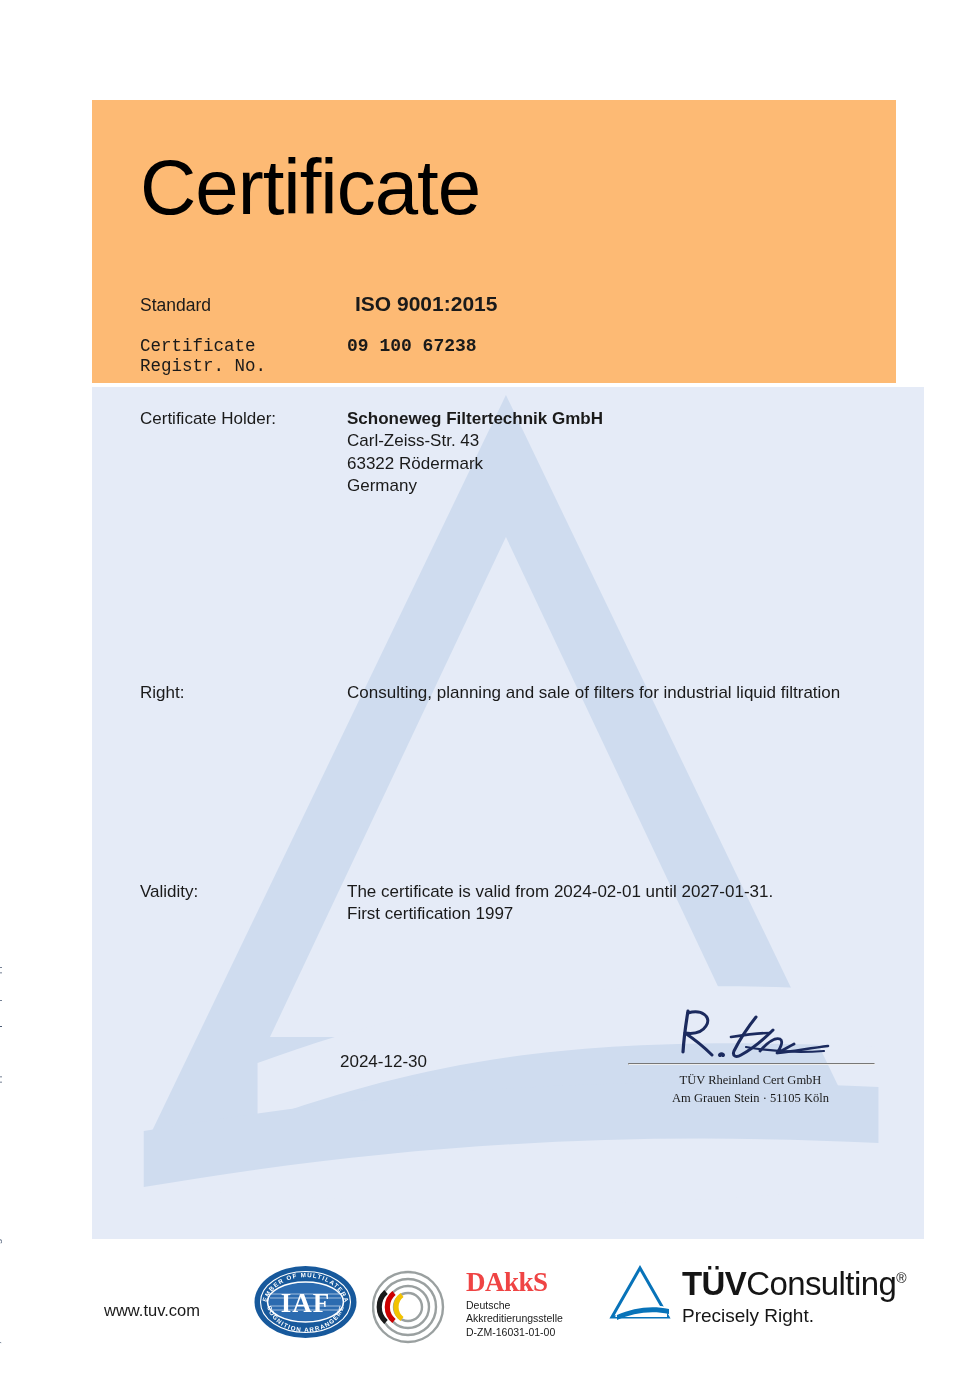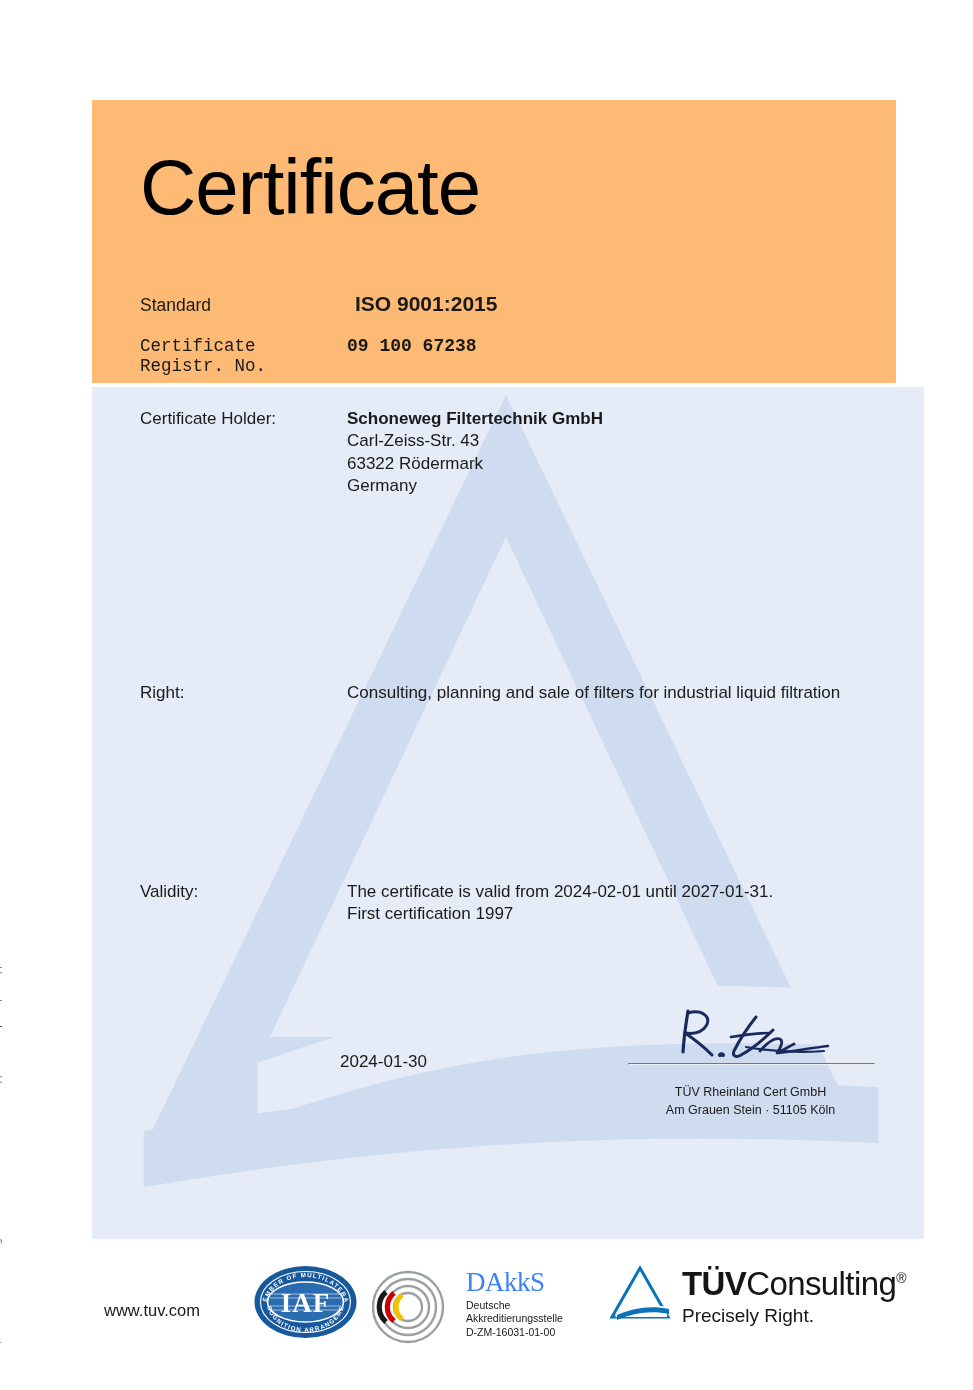--- a/index.html
+++ b/index.html
@@ -134,24 +134,25 @@
   .sig-mark {
     height: 56px;
     position: relative;
   }
   .sig-rule {
     border-top: 1.6px solid #777777;
     margin: 0;
     width: 245px;
   }
   .sig-org {
-    margin-top: 18px;
+    margin-top: 6px;
     font-size: 12.5px;
     line-height: 1.45;
     color: #1a1a1a;
+    font-family: Liberation Serif, serif;
   }
 
   
   .footer {
     position: absolute;
     left: 0;
     top: 1255px;
     width: 973px;
     height: 120px;
   }
@@ -172,25 +173,25 @@
     left: 372px;
     top: 14px;
     display: flex;
     align-items: flex-start;
   }
   .dakks-text {
     margin-left: 2px;
   }
   .dakks-word {
     font-family: "Liberation Serif", serif;
-    font-weight: normal;
+    font-weight: bold;
     font-size: 27px;
     line-height: 1;
     letter-spacing: -0.5px;
-    color: #3b82f6;
+    color: #ef4444;
   }
   .dakks-sub {
     font-size: 10.5px;
     line-height: 1.28;
     color: #1a1a1a;
     margin-top: 3px;
   }
   .tuvr-logo {
     position: absolute;
     left: 609px;
@@ -268,21 +269,21 @@
 
 
     <div class="row row-valid">
       <span class="label">Validity:</span>
       <span class="value">
         <span>The certificate is valid from 2024-02-01 until 2027-01-31.</span><br>
         <span>First certification 1997</span>
       </span>
     </div>
 
-    <div class="date-line">2024-01-30</div>
+    <div class="date-line">2024-12-30</div>
 
     <div class="sig-block">
       <div class="sig-mark">
         <svg width="245" height="56" viewBox="0 0 245 56">
           <g fill="none" stroke="#1b2a5e" stroke-linecap="round" stroke-linejoin="round">
             <path d="M60 4 C58 16 56 30 55 45" stroke-width="3.2"></path>
             <path d="M60 6 C74 2 84 10 78 19 C73 27 64 27 57 26 C66 32 76 40 84 48" stroke-width="3"></path>
             <path d="M92 48 C93 47 94 47 95 48" stroke-width="4"></path>
             <path d="M128 10 C120 20 112 32 106 44 C104 49 108 51 113 48
                      C124 42 136 32 145 23" stroke-width="3"></path>

